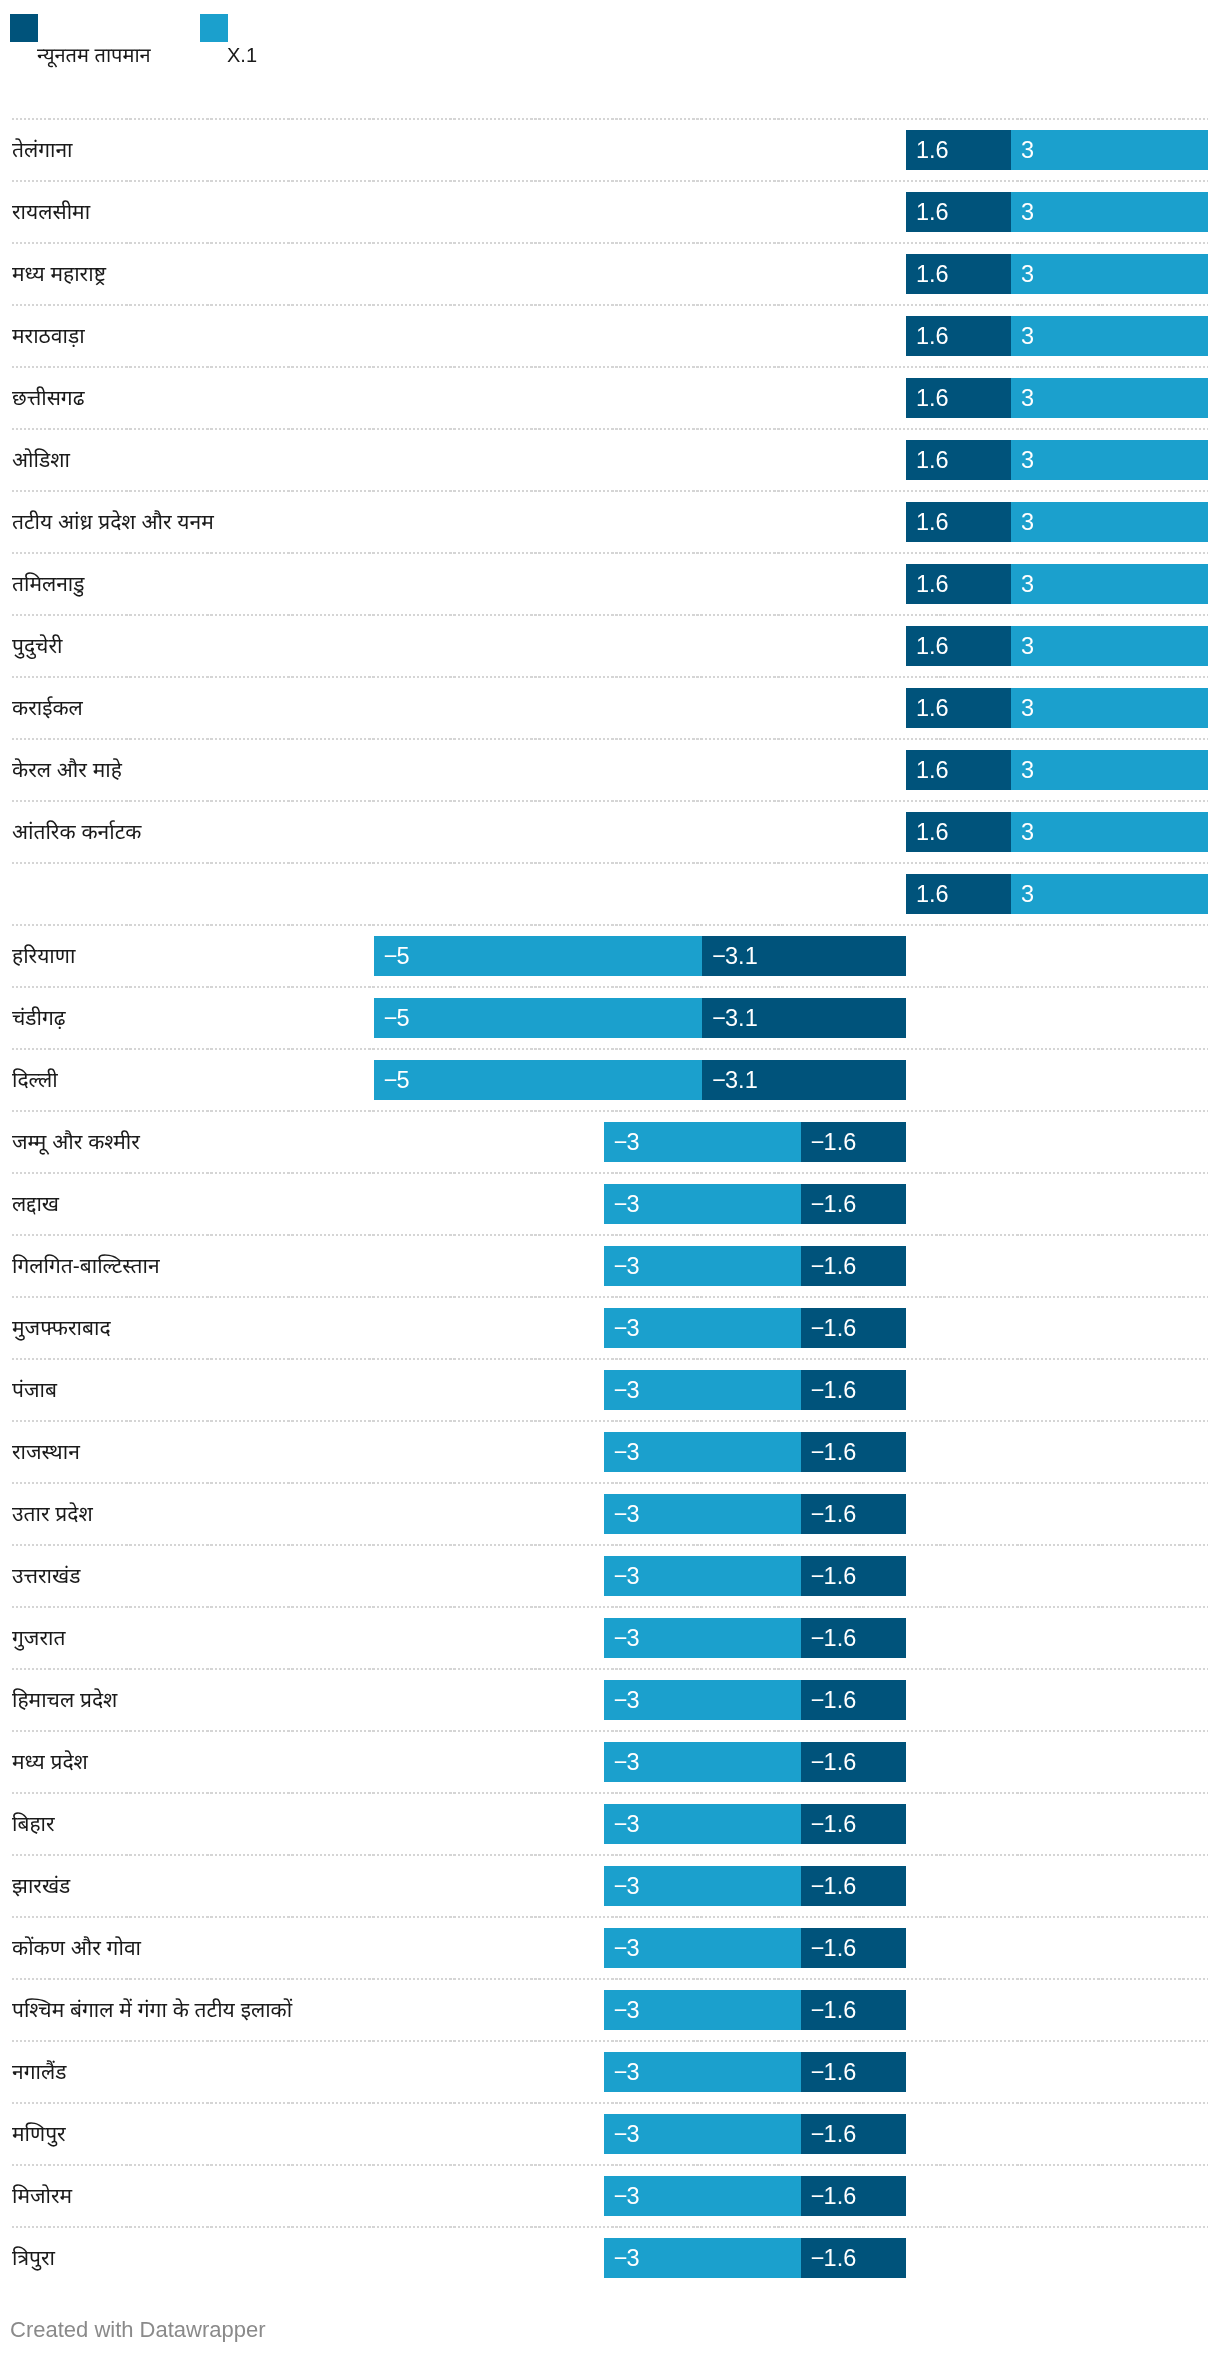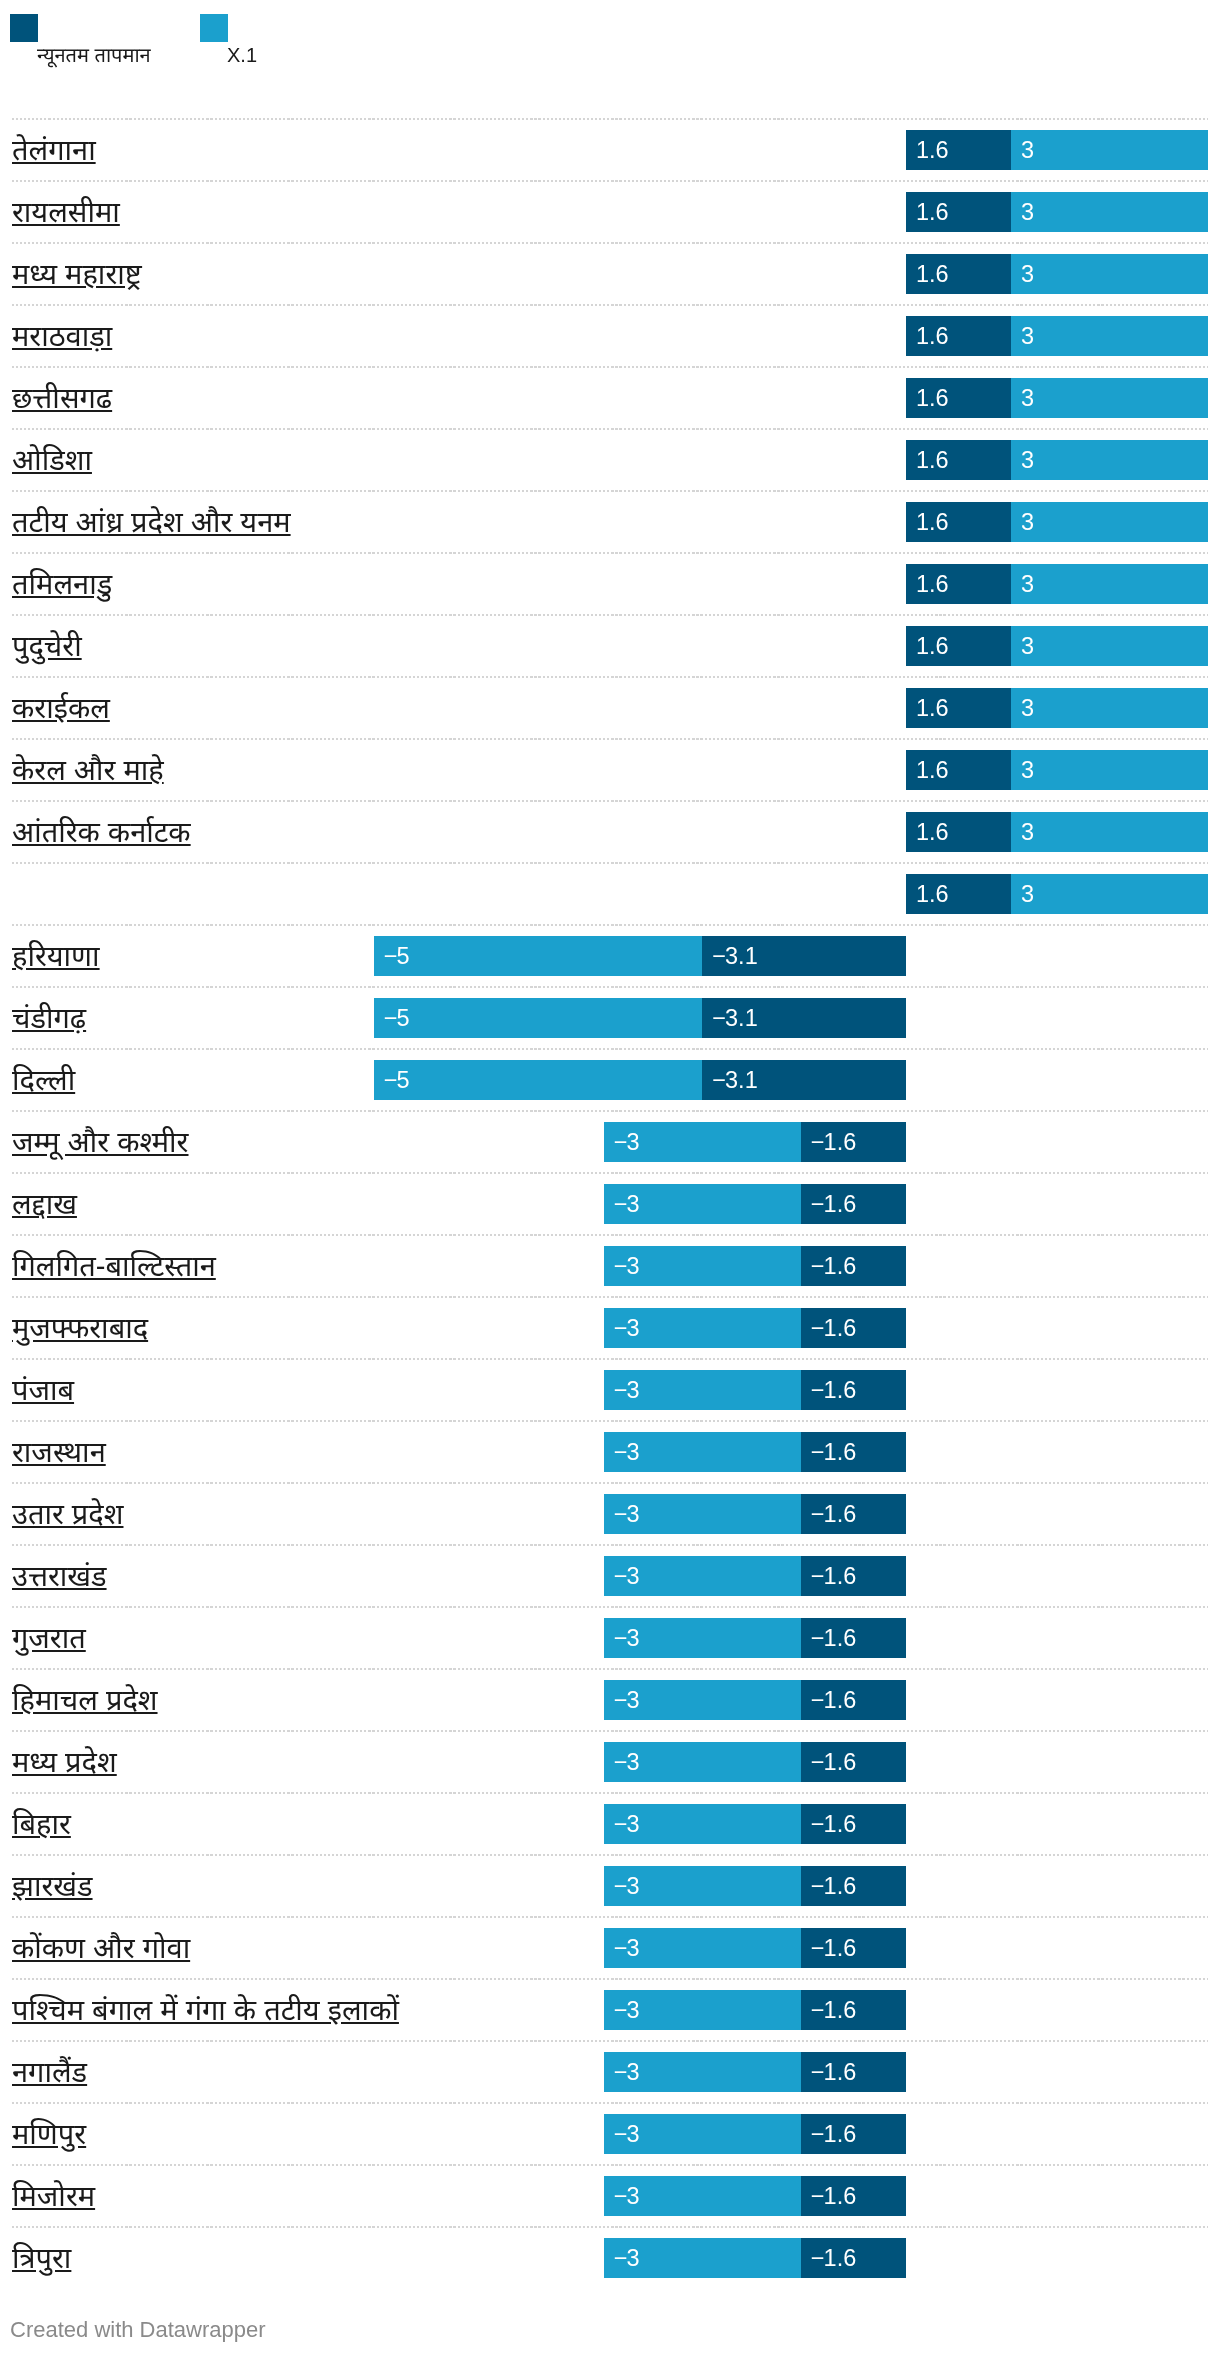--- a/index.html
+++ b/index.html
@@ -20,21 +20,21 @@
   .legend-label { position:absolute; left:27px; top:-3px; height:28px; line-height:28px;
                   font-size:20px; color:#1a1a1a; white-space:nowrap; will-change:opacity;margin-top:30px; }
 
   
   .rows { position:absolute; left:0; top:118px; width:1220px; }
   .row { position:relative; height:62px; }
   .row-rule { position:absolute; left:12px; top:0; right:12px; height:2px;
               background-image:repeating-linear-gradient(to right,
                   #d5d5d5 0px, #d5d5d5 2.1px, rgba(255,255,255,0) 2.1px, rgba(255,255,255,0) 4.05px); }
   .row-label { position:absolute; left:12px; top:12px; height:40px; line-height:40px;
-               font-size:29px; color:#1a1a1a; white-space:nowrap; will-change:opacity;text-decoration:underline; }
+               font-size:21px; color:#1a1a1a; white-space:nowrap; will-change:opacity; }
   .bar { position:absolute; top:12px; height:40px; }
   .bar-value { position:absolute; left:10px; top:0px; height:40px; line-height:40px;
                font-size:23.5px; color:#ffffff; white-space:nowrap; will-change:opacity; }
   .bar-value .sign { letter-spacing:-1px; }
 
   
   .footer { position:absolute; left:10px; top:2316px; height:28px; line-height:28px;
             font-size:22px; color:#8a8a8a; white-space:nowrap; will-change:opacity; }
 </style>
 </head>

